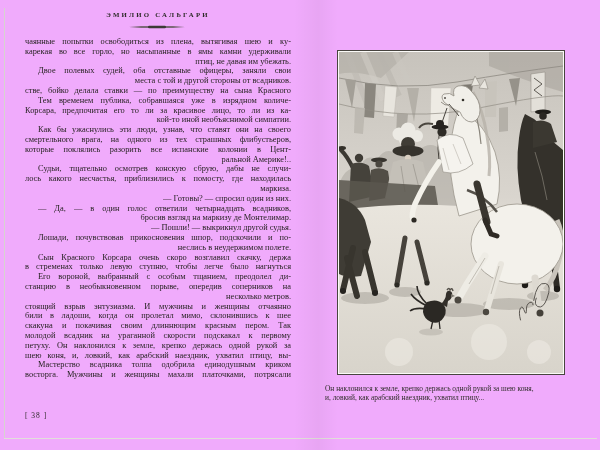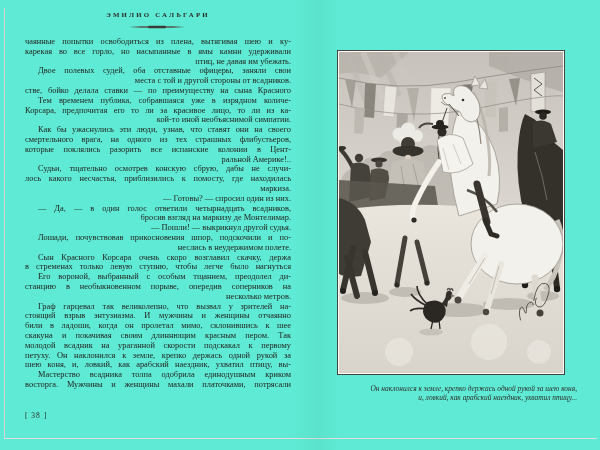--- a/index.html
+++ b/index.html
@@ -1,16 +1,16 @@
 <!DOCTYPE html>
 <html><head>
 <meta charset="utf-8">
 <style>
   html,body{margin:0;padding:0;background:#ffffff;}
-  .stage{position:relative;width:600px;height:450px;background:#5eead4;overflow:hidden;
+  .stage{position:relative;width:600px;height:450px;background:#f0abfc;overflow:hidden;
          font-family:"Liberation Serif",serif;color:#211f1c;}
   
   .page-edge-left{position:absolute;left:4px;top:8px;width:1px;height:430px;background:#d7d4cf;}
   .page-edge-bottom{position:absolute;left:4px;top:438px;width:593px;height:1px;background:#e2dfda;}
   .gutter{position:absolute;left:294px;top:0;width:44px;height:450px;
           background:linear-gradient(90deg,rgba(0,0,0,0) 0%,rgba(0,0,0,0.035) 55%,rgba(0,0,0,0) 100%);}
   
   .running-head{position:absolute;left:25px;top:11px;width:266px;text-align:center;
        font-size:6.8px;font-weight:700;letter-spacing:2.2px;color:#2c2a27;}
   .ornament{position:absolute;left:129px;top:25px;}
@@ -18,22 +18,22 @@
        font-size:8.4px;line-height:9.81px;color:#211f1c;}
   .line{height:9.81px;overflow:hidden;text-align:right;}
   .line.jst{text-align:justify;text-align-last:justify;}
   .line.ind{text-indent:13px;}
   .page-number{position:absolute;left:25px;top:411px;width:266px;text-align:left;
        font-size:7.5px;letter-spacing:1px;color:#2c2a27;}
   
   .plate{position:absolute;left:337px;top:50px;width:224px;height:321px;
          border:1px solid #47443f;padding:1px;background:#fbfaf7;}
   .plate svg{display:block;}
-  .caption{position:absolute;left:325px;top:384px;width:252px;text-align:right;
-       font-style:italic;font-size:7.4px;line-height:9px;color:#2f2d29;}
+  .caption{position:absolute;left:325px;top:384px;width:252px;text-align:left;
+       font-size:7.4px;line-height:9px;color:#2f2d29;}
 </style>
 </head>
 <body>
 
 <div class="stage">
 
   <div class="page-edge-left"></div>
   <div class="page-edge-bottom"></div>
   <div class="gutter"></div>
 
@@ -64,21 +64,20 @@
         <div class="line ind jst">— Да, — в один голос ответили четырнадцать всадников,</div>
         <div class="line">бросив взгляд на маркизу де Монтелимар.</div>
         <div class="line ind">— Пошли! — выкрикнул другой судья.</div>
         <div class="line ind jst">Лошади, почувствовав прикосновения шпор, подскочили и по-</div>
         <div class="line">неслись в неудержимом полете.</div>
         <div class="line ind jst">Сын Красного Корсара очень скоро возглавил скачку, держа</div>
         <div class="line jst">в стременах только левую ступню, чтобы легче было нагнуться</div>
         <div class="line ind jst">Его вороной, выбранный с особым тщанием, преодолел ди-</div>
         <div class="line jst">станцию в необыкновенном порыве, опередив соперников на</div>
         <div class="line">несколько метров.</div>
-        <div class="line ind jst">Граф гарцевал так великолепно, что вызвал у зрителей на-</div>
         <div class="line jst">стоящий взрыв энтузиазма. И мужчины и женщины отчаянно</div>
         <div class="line jst">били в ладоши, когда он пролетал мимо, склонившись к шее</div>
         <div class="line jst">скакуна и покачивая своим длиннющим красным пером. Так</div>
         <div class="line jst">молодой всадник на ураганной скорости подскакал к первому</div>
         <div class="line jst">петуху. Он наклонился к земле, крепко держась одной рукой за</div>
         <div class="line jst">шею коня, и, ловкий, как арабский наездник, ухватил птицу, вы-</div>
         <div class="line ind jst">Мастерство всадника толпа одобрила единодушным криком</div>
         <div class="line jst">восторга. Мужчины и женщины махали платочками, потрясали</div>
       </div>
     <div class="page-number">[ 38 ]</div>

